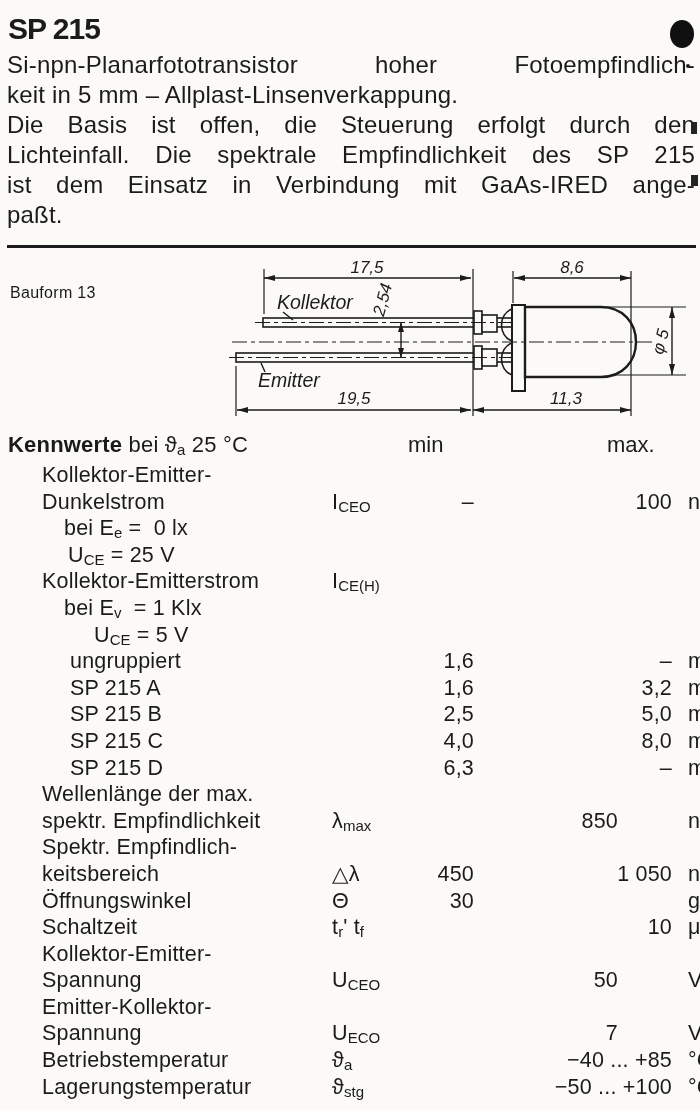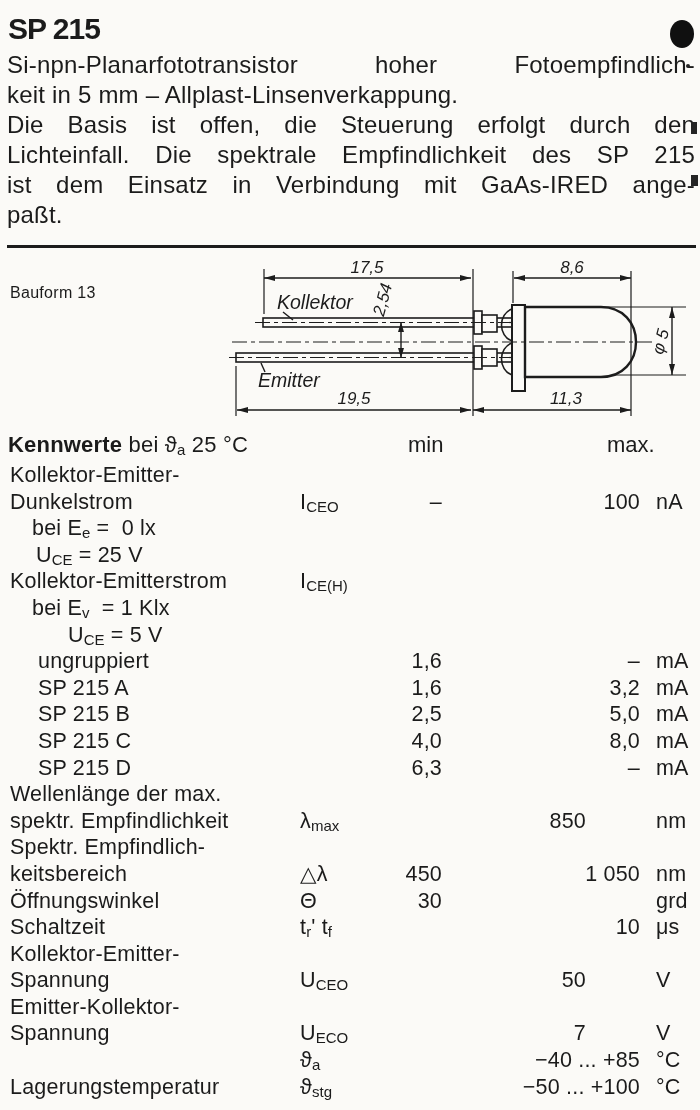--- a/index.html
+++ b/index.html
@@ -17,21 +17,21 @@
   .rule{position:absolute;left:7px;top:245px;width:689px;height:2.5px;background:#1c1c1c;}
   .bauform{position:absolute;left:10px;top:284px;font-size:16px;letter-spacing:0.3px;}
   svg.draw{position:absolute;left:0;top:253px;}
   svg .dim{font:italic 17px "Liberation Sans","DejaVu Sans",sans-serif;fill:#1c1c1c;}
   svg .lbl{font:italic 19.5px "Liberation Sans","DejaVu Sans",sans-serif;fill:#1c1c1c;}
   .thead{position:absolute;left:0;top:432px;width:700px;height:27px;font-size:22px;}
   .kw{position:absolute;left:8px;top:0;letter-spacing:0.2px;}
   .minh{position:absolute;left:408px;top:0;}
   .maxh{position:absolute;left:607px;top:0;}
   #rows{position:absolute;left:0;top:462px;width:700px;font-size:21.5px;letter-spacing:0.2px;}
-  .trow{position:relative;height:26.6px;line-height:26.6px;}
+  .trow{position:relative;height:26.6px;line-height:26.6px;margin-left:32px;}
   .tc{position:absolute;top:0;white-space:pre;}
   .t-name{left:10px;}
   .t-sym{left:300px;}
   .t-min{left:352px;width:90px;text-align:right;}
   .t-typ{left:468px;width:118px;text-align:right;}
   .t-max{left:456px;width:184px;text-align:right;}
   .t-unit{left:656px;}
   .sb{font-size:15px;vertical-align:-3px;letter-spacing:0;}
   .bold{font-weight:bold;}
   .artifact{position:absolute;background:#242424;}
@@ -163,21 +163,21 @@
         <span class="tc t-name" style="left: 36px;"><span>U</span><span class="sb">CE</span><span> = 25 V</span></span>
       </div>
       <div class="trow">
         <span class="tc t-name"><span>Kollektor-Emitterstrom</span></span>
         <span class="tc t-sym"><span>I</span><span class="sb">CE(H)</span></span>
       </div>
       <div class="trow">
         <span class="tc t-name" style="left: 32px;"><span>bei E</span><span class="sb">v</span><span>  = 1 Klx</span></span>
       </div>
       <div class="trow">
-        <span class="tc t-name" style="left: 68px;"><span>U</span><span class="sb">CE</span><span> = 5 V</span></span>
+        <span class="tc t-name" style="left: 62px;"><span>U</span><span class="sb">CE</span><span> = 5 V</span></span>
       </div>
       <div class="trow">
         <span class="tc t-name" style="left: 38px;"><span>ungruppiert</span></span>
         <span class="tc t-min">1,6</span>
         <span class="tc t-max">–</span>
         <span class="tc t-unit">mA</span>
       </div>
       <div class="trow">
         <span class="tc t-name" style="left: 38px;"><span>SP 215 A</span></span>
         <span class="tc t-min">1,6</span>
@@ -245,20 +245,21 @@
       <div class="trow">
         <span class="tc t-name"><span>Emitter-Kollektor-</span></span>
       </div>
       <div class="trow">
         <span class="tc t-name"><span>Spannung</span></span>
         <span class="tc t-sym"><span>U</span><span class="sb">ECO</span></span>
         <span class="tc t-typ">7</span>
         <span class="tc t-unit">V</span>
       </div>
       <div class="trow">
+        <span class="tc t-name"><span>Betriebstemperatur</span></span>
         <span class="tc t-sym"><span>ϑ</span><span class="sb">a</span></span>
         <span class="tc t-max">−40 ... +85</span>
         <span class="tc t-unit">°C</span>
       </div>
       <div class="trow">
         <span class="tc t-name"><span>Lagerungstemperatur</span></span>
         <span class="tc t-sym"><span>ϑ</span><span class="sb">stg</span></span>
         <span class="tc t-max">−50 ... +100</span>
         <span class="tc t-unit">°C</span>
       </div>

